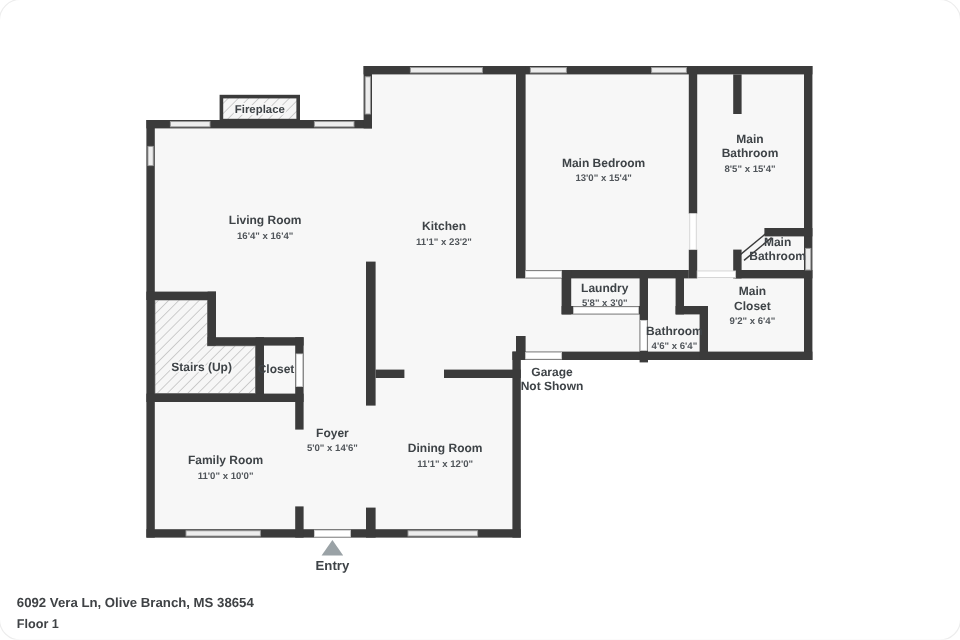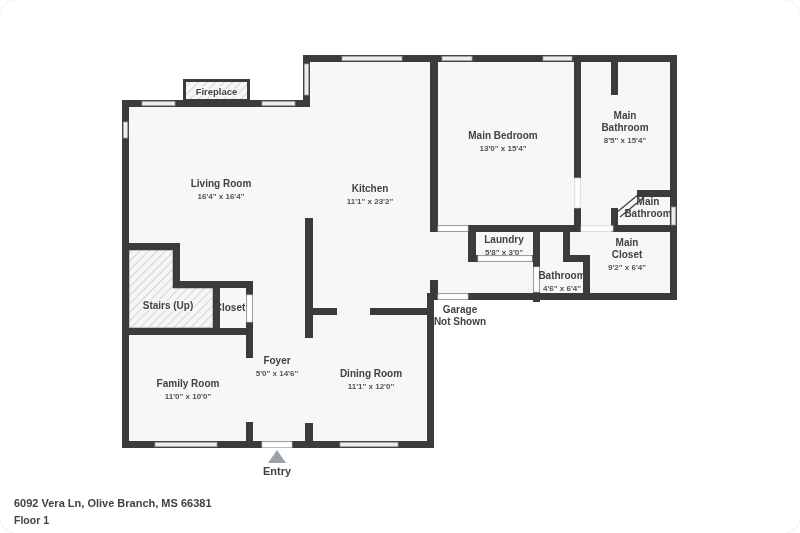--- a/index.html
+++ b/index.html
@@ -148,15 +148,15 @@
         <text x="277" y="376" text-anchor="middle" class="room-dims">5'0" x 14'6"</text>
         <text x="371" y="377" text-anchor="middle" class="room-name">Dining Room</text>
         <text x="371" y="389" text-anchor="middle" class="room-dims">11'1" x 12'0"</text>
         <text x="188" y="387" text-anchor="middle" class="room-name">Family Room</text>
         <text x="188" y="399" text-anchor="middle" class="room-dims">11'0" x 10'0"</text>
         <text x="460" y="313" text-anchor="middle" class="room-name">Garage</text>
         <text x="460" y="325" text-anchor="middle" class="room-name">Not Shown</text>
       </g>
   </svg>
 
-  <div class="addr">6092 Vera Ln, Olive Branch, MS 66381</div>
+  <div class="addr">6092 Vera Ln, Olive Branch, MS 38654</div>
   <div class="floor">Floor 1</div>
 </div>
 
 </body></html>

